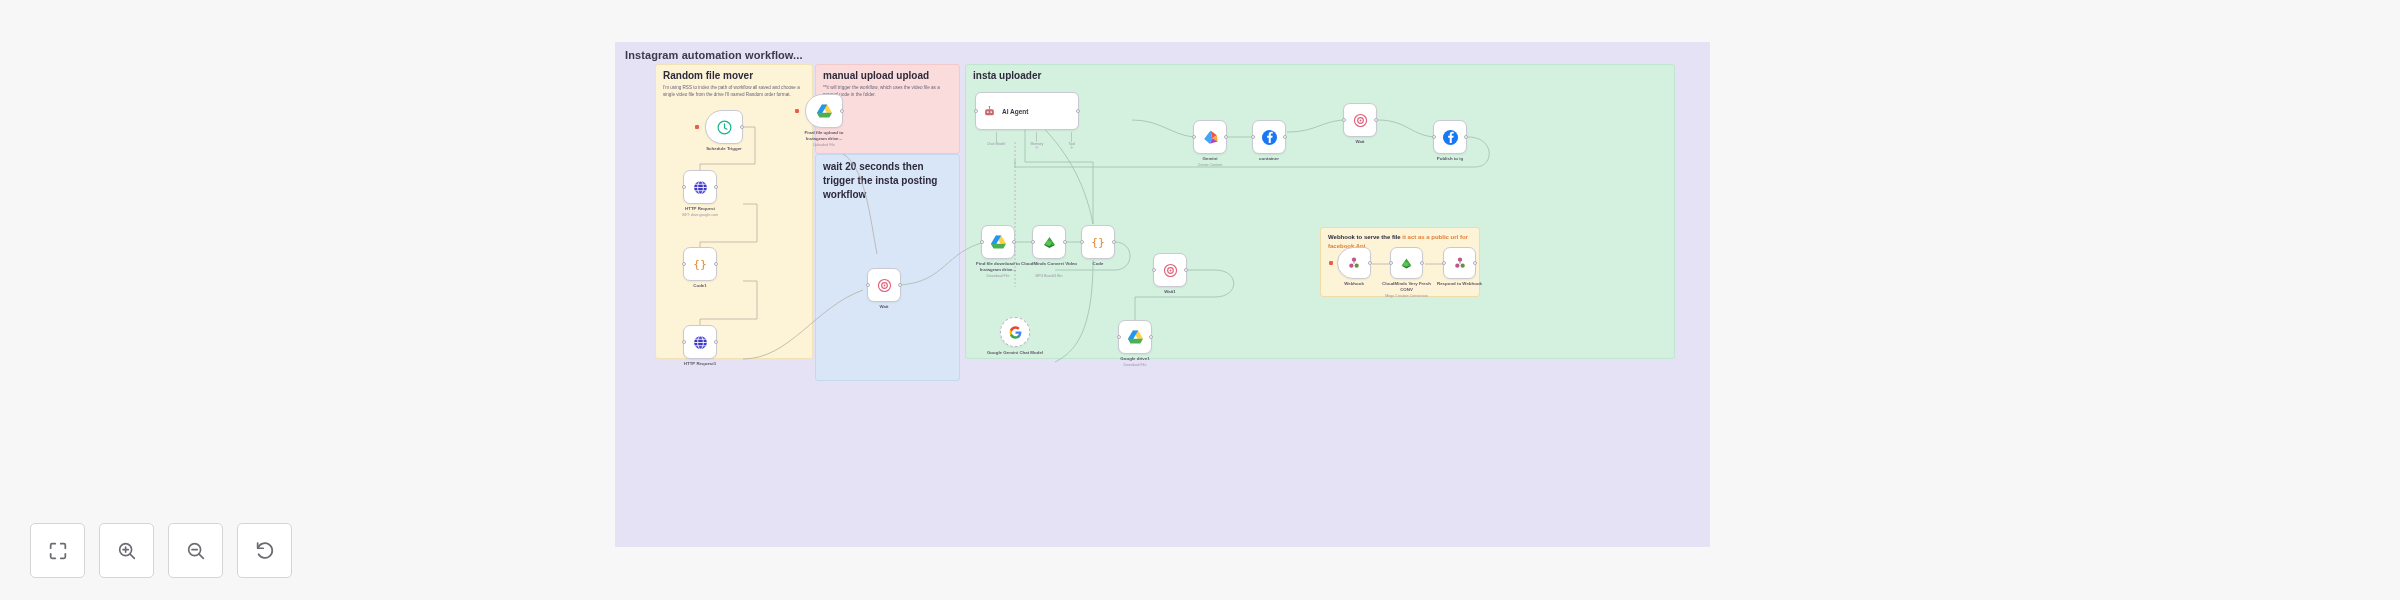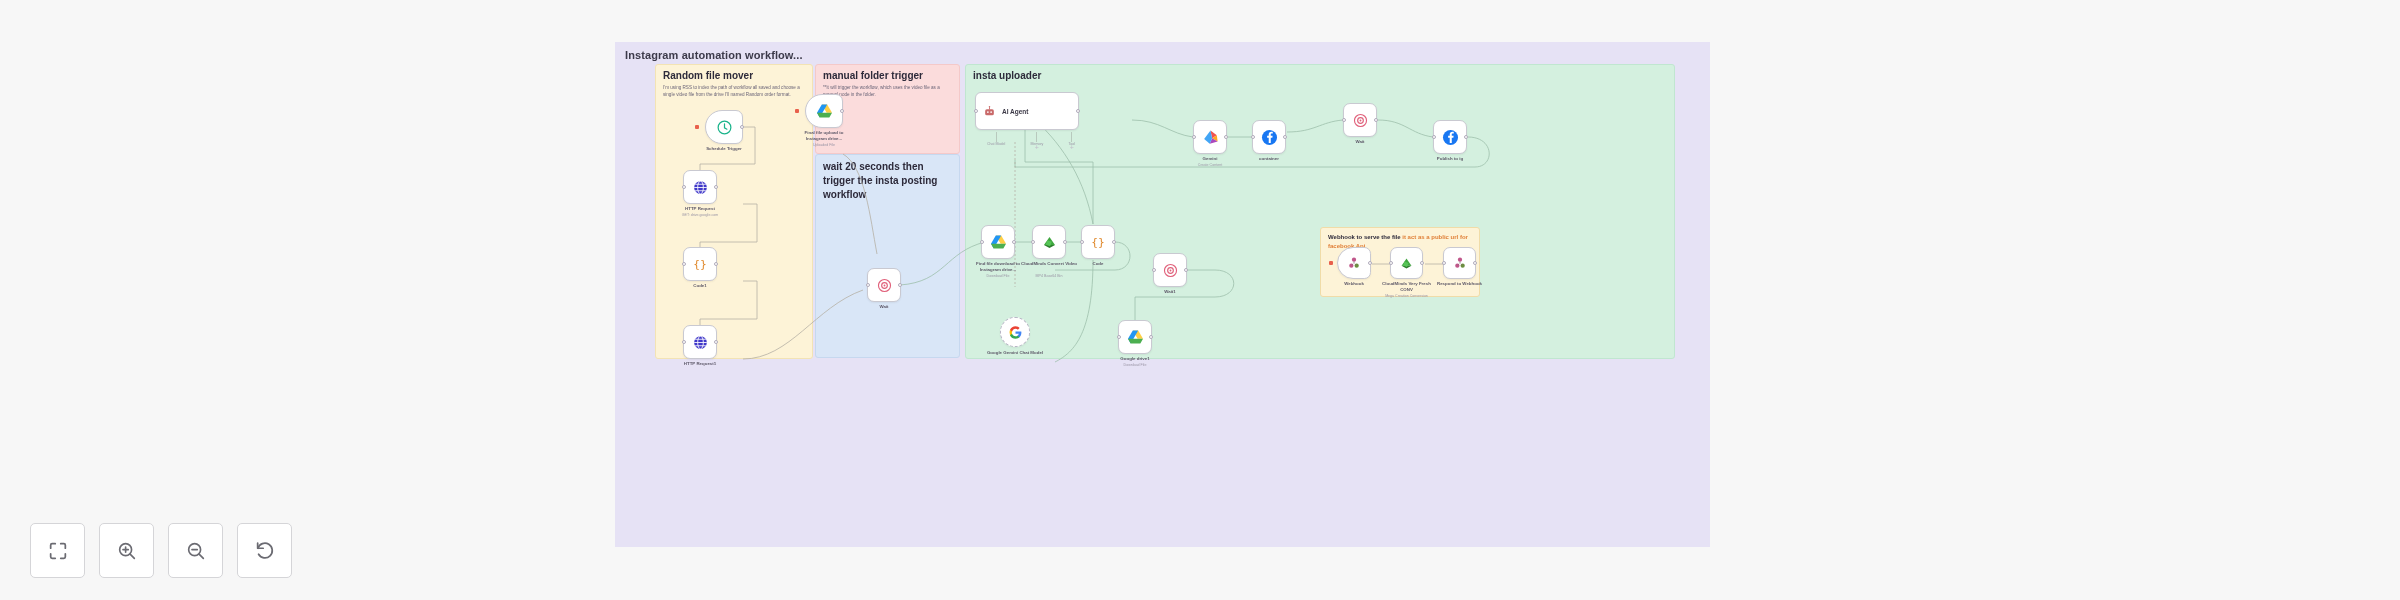--- a/index.html
+++ b/index.html
@@ -182,25 +182,25 @@
   <div class="canvas">
 
     <div class="canvas-title">Instagram automation workflow...</div>
 
     <div class="sticky note-yellow" style="left:40px; top:22px; width:158px; height:295px;">
       <div class="sticky-title">Random file mover</div>
       <div class="sticky-body">I'm using RSS to index the path of workflow all saved and choose a single video file from the drive I'll named Random order format.</div>
     </div>
 
     <div class="sticky note-pink" style="left:200px; top:22px; width:145px; height:90px;">
-      <div class="sticky-title">manual folder trigger</div>
+      <div class="sticky-title">manual upload upload</div>
       <div class="sticky-body" style="width:130px;">**it will trigger the workflow, which uses the video file as a manual node in the folder.</div>
     </div>
 
-    <div class="sticky note-blue" style="left:200px; top:112px; width:145px; height:204px;">
+    <div class="sticky note-blue" style="left:200px; top:112px; width:145px; height:227px;">
       <div class="sticky-title" style="width:125px; white-space:normal; line-height:1.4;">wait 20 seconds then trigger the insta posting workflow</div>
     </div>
 
     <div class="sticky note-green" style="left:350px; top:22px; width:710px; height:295px;padding-left:12px;">
       <div class="sticky-title">insta uploader</div>
     </div>
 
     <div class="sticky note-cream" style="left:705px; top:185px; width:160px; height:70px;">
       <div class="sticky-title" style="width:148px; white-space:normal; line-height:1.45; font-size:6px;"><span>Webhook to serve the file</span><span class="hl"> it act as a public url for facebook Api</span></div>
     </div>

